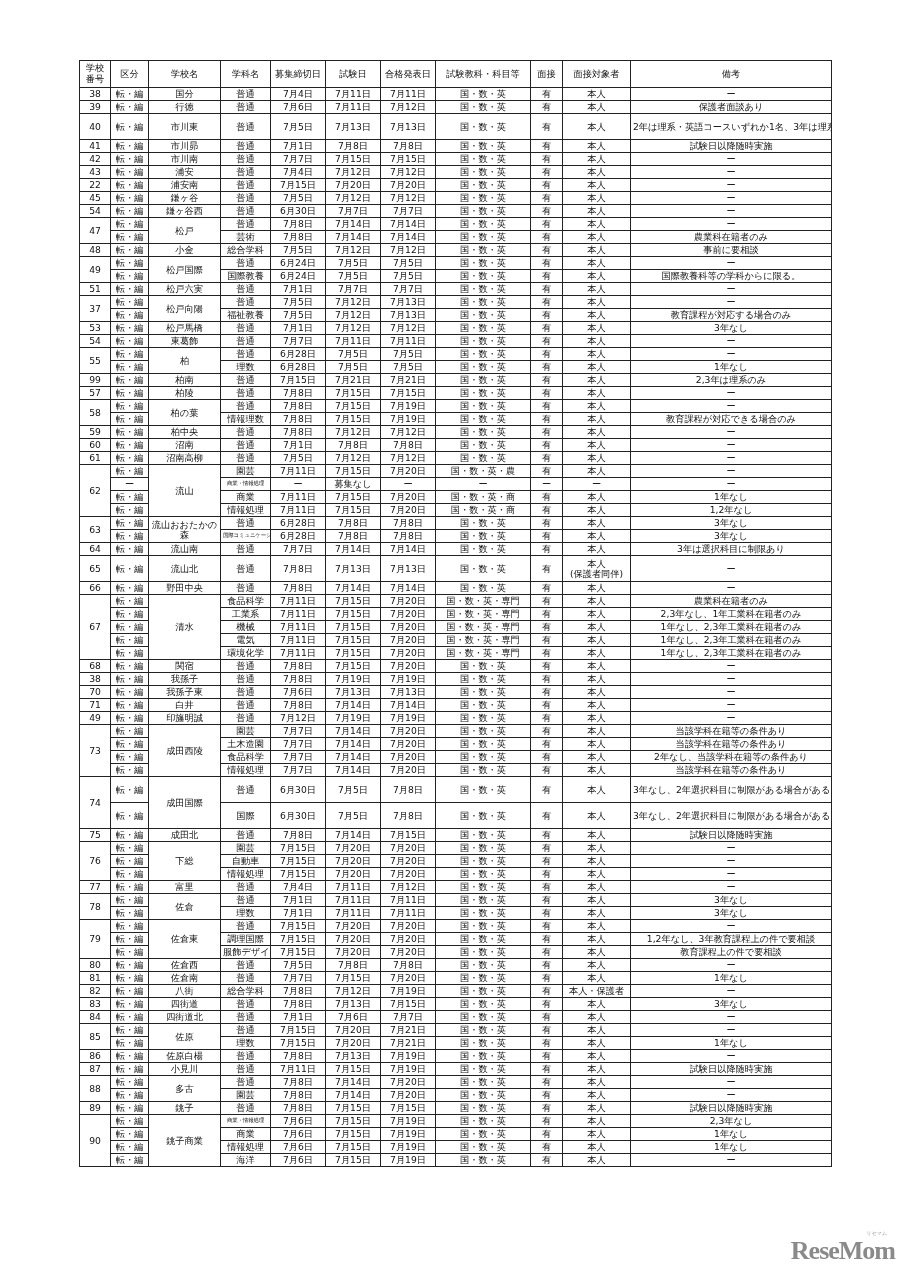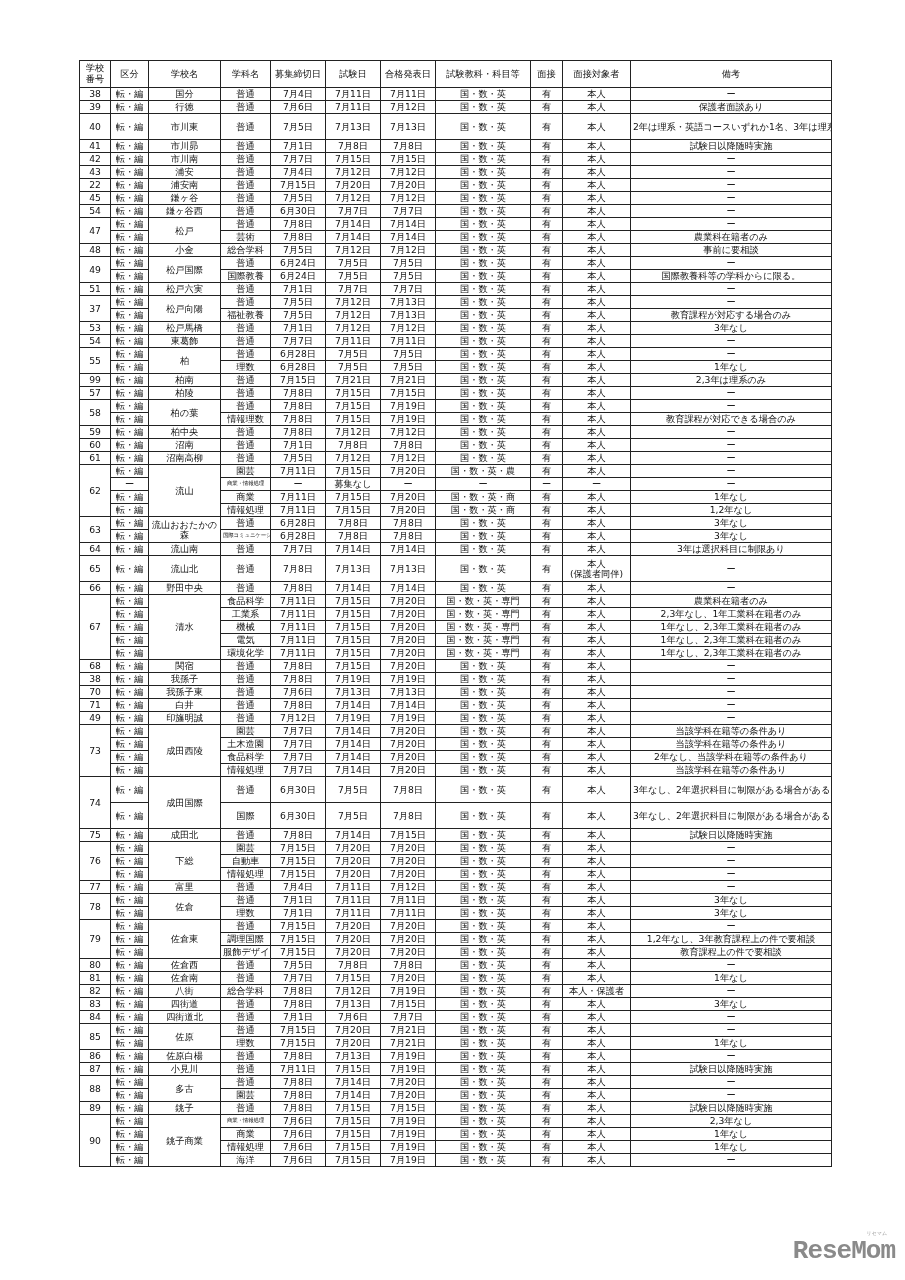--- a/index.html
+++ b/index.html
@@ -7,21 +7,21 @@
          font-family:"DejaVu Sans", "Liberation Sans", sans-serif; color:#111; }
   table.sched { position:absolute; left:79px; top:60px; width:752px;
                 border-collapse:collapse; table-layout:fixed; font-size:9.2px; line-height:1.05; }
   table.sched th, table.sched td { border:1px solid #222; padding:0 2px; text-align:center;
                 vertical-align:middle; white-space:nowrap; overflow:hidden; }
   table.sched th { font-weight:normal; height:26px; font-size:9.2px; line-height:1.15; white-space:normal; }
   table.sched td { height:12px; }
   table.sched tr.tall td { height:25px;margin-top:36px; }
   td.note { text-align:left; white-space:normal; }
   td.tiny { font-size:5.5px; letter-spacing:-0.2px; }
-  .logo { position:absolute; right:10px; bottom:14px; font-family:Liberation Mono, monospace;
+  .logo { position:absolute; right:10px; bottom:14px; font-family:Liberation Serif, serif;
           font-weight:bold; font-size:26px; color:#8a8a8a; letter-spacing:-1px; }
   .logo-sub { position:absolute; right:18px; bottom:44px; font-size:5px; color:#999; }
 </style>
 </head>
 <body>
 
 <table class="sched">
   <colgroup>
     <col style="width:31px">
       <col style="width:38px">

